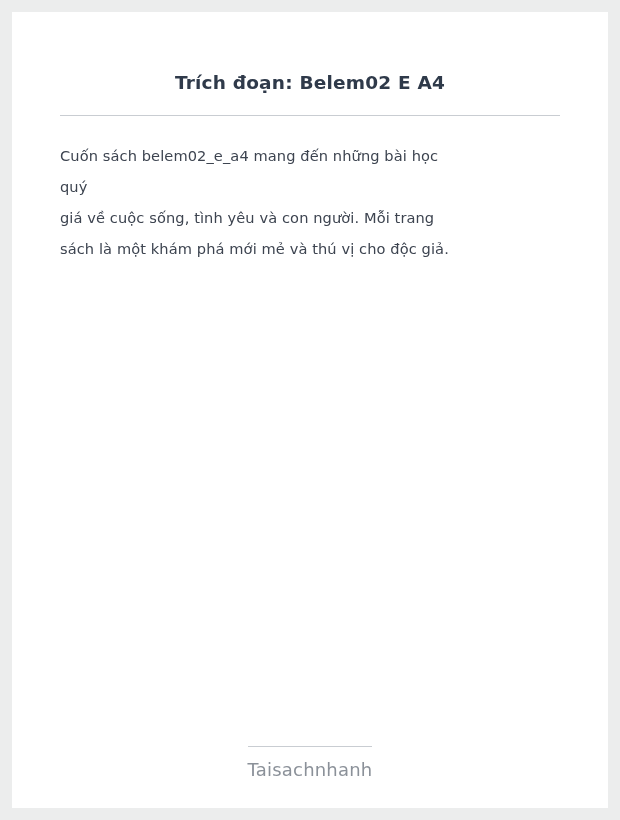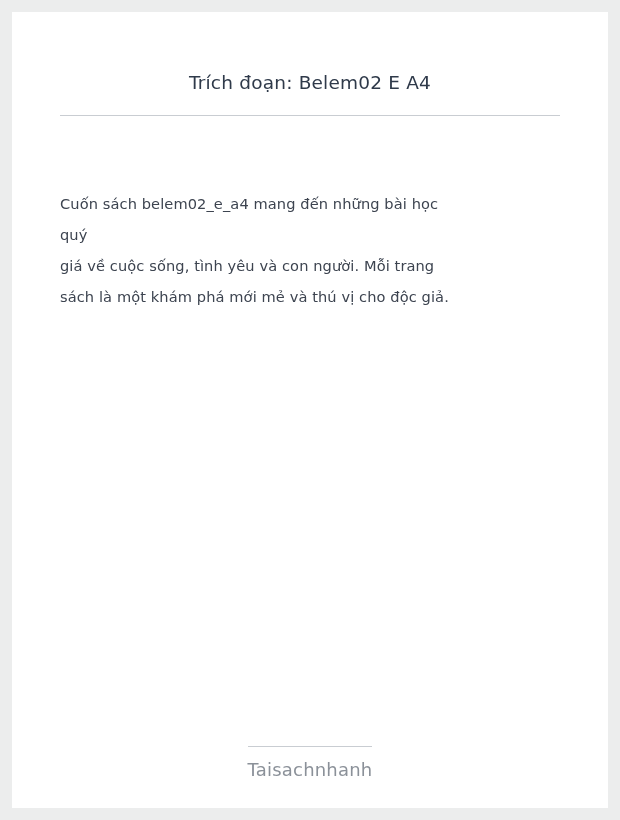--- a/index.html
+++ b/index.html
@@ -22,21 +22,21 @@
     background: #ffffff;
     box-sizing: border-box;
   }
   .doc-title {
     position: absolute;
     left: 0;
     right: 0;
     top: 60px;
     text-align: center;
     font-size: 18.5px;
-    font-weight: normal;
+    font-weight: bold;
     color: #2f3a4a;
     letter-spacing: 0.2px;
   }
   .title-rule {
     position: absolute;
     left: 48px;
     right: 48px;
     top: 103px;
     height: 1px;
     background: #c9cdd2;
@@ -44,21 +44,20 @@
   .body-text {
     position: absolute;
     left: 48px;
     top: 128px;
     width: 400px;
     font-size: 14.6px;
     line-height: 31px;
     color: #3d4450;
     white-space: pre-line;
     letter-spacing: 0.1px;
-    margin-top: 48px;
   }
   .footer {
     position: absolute;
     left: 0;
     right: 0;
     bottom: 28px;
     text-align: center;
   }
   .footer-rule {
     width: 124px;

